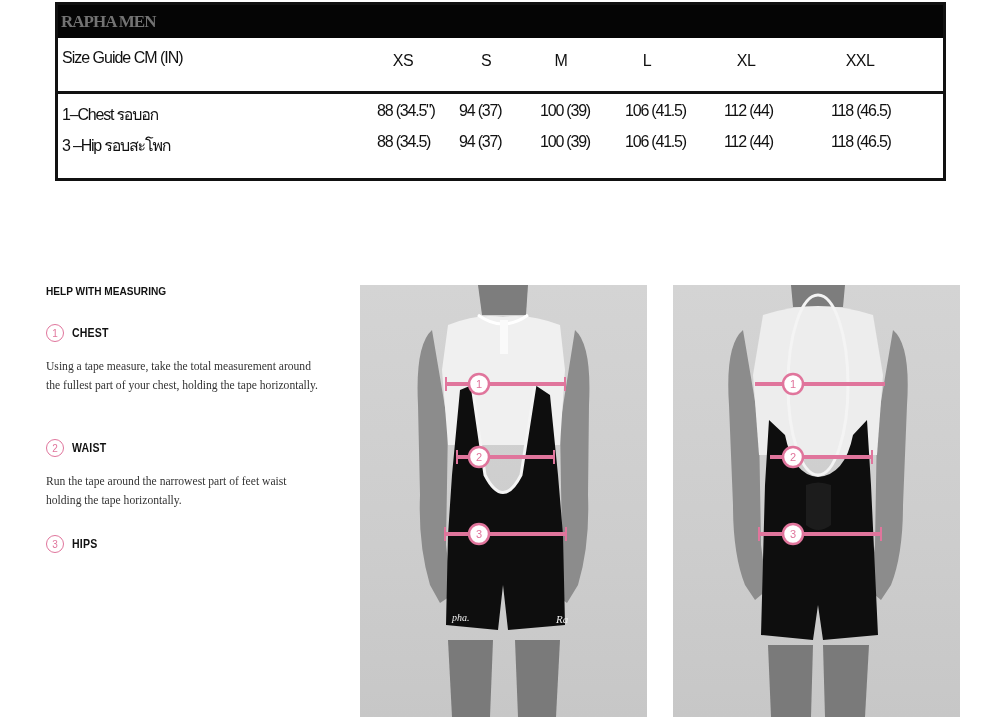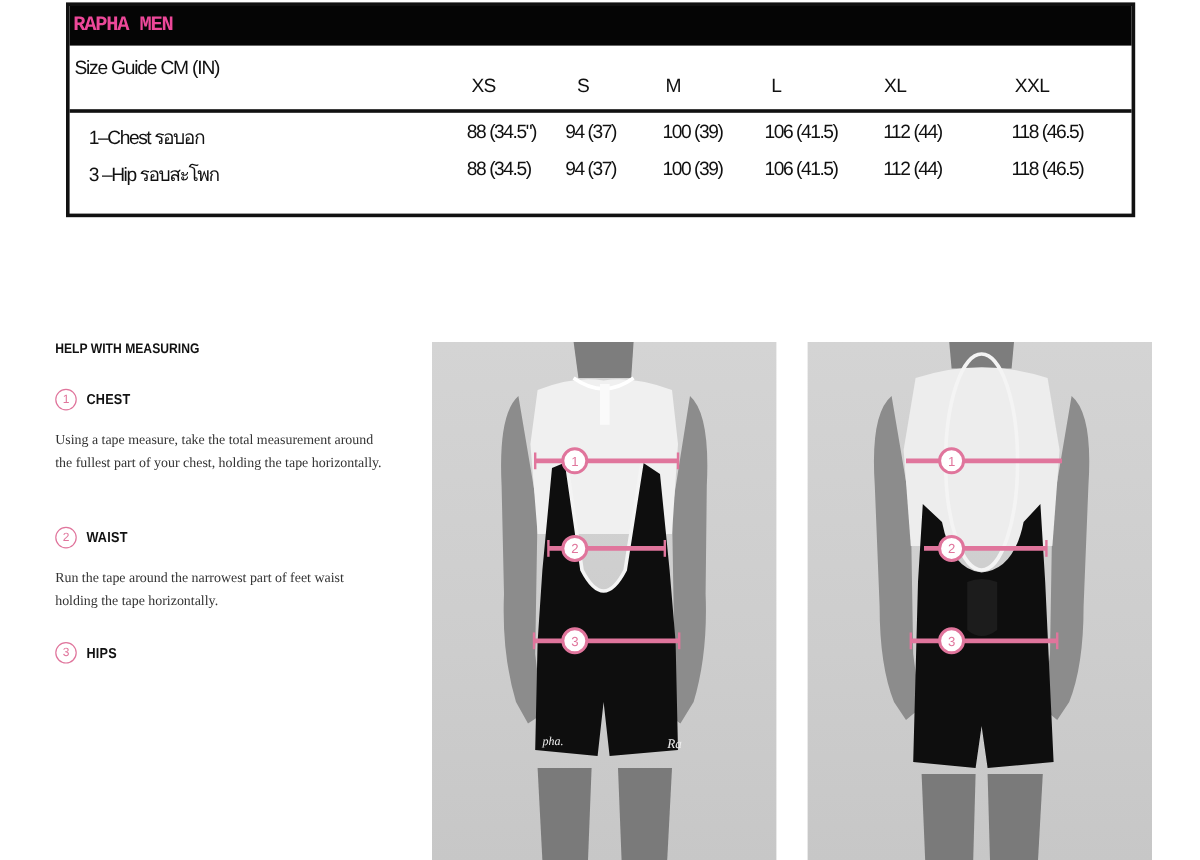--- a/index.html
+++ b/index.html
@@ -5,34 +5,34 @@
     * { box-sizing: border-box; margin: 0; padding: 0; }
     html, body { width: 1000px; height: 717px; background: #ffffff; overflow: hidden; }
     body { position: relative; font-family: "Liberation Sans", sans-serif; color: #111; }
 
     
     .size-table {
       position: absolute; left: 55px; top: 2px; width: 891px; height: 179px;
       border: 3px solid #111; background: #fff;
     }
     .table-title-bar {
-      height: 33px; background: #050505; color: #ec4899;
-      font-family: Liberation Mono, monospace; font-weight: bold; font-size: 17px;
+      height: 33px; background: #050505; color: #737373;
+      font-family: Liberation Serif, serif; font-weight: bold; font-size: 17px;
       letter-spacing: -1px; padding-left: 3px; line-height: 33px;
     }
     .header-row {
       position: relative; height: 56px; border-bottom: 3px solid #111;
       font-size: 16px; letter-spacing: -1px;
     }
     .header-row .label { position: absolute; left: 4px; top: 11px; }
-    .size-col { position: absolute; top: 26px; transform: translateX(-50%); font-size: 16px; letter-spacing: -0.5px; text-align: center; }
+    .size-col { position: absolute; top: 14px; transform: translateX(-50%); font-size: 16px; letter-spacing: -0.5px; text-align: center; }
     .data-row { position: relative; height: 31px; font-size: 16px; letter-spacing: -1.2px; }
     .data-row .label { position: absolute; left: 4px; top: 5px; white-space: nowrap; }
     .cell { position: absolute; top: 5px; white-space: nowrap; }
-    .rows { padding-top: 3px; margin-left: 12px; }
+    .rows { padding-top: 3px; }
 
     
     .help { position: absolute; left: 46px; top: 280px; width: 280px; }
     .help-heading {
       font-family: "Liberation Sans", sans-serif; font-weight: bold; font-size: 11.5px;
       letter-spacing: 0px; transform: scaleX(0.88); transform-origin: left;
       position: absolute; top: 5px; white-space: nowrap;
     }
     .step { position: absolute; left: 0; width: 280px; }
     .step-title { display: flex; align-items: center; height: 20px; }

